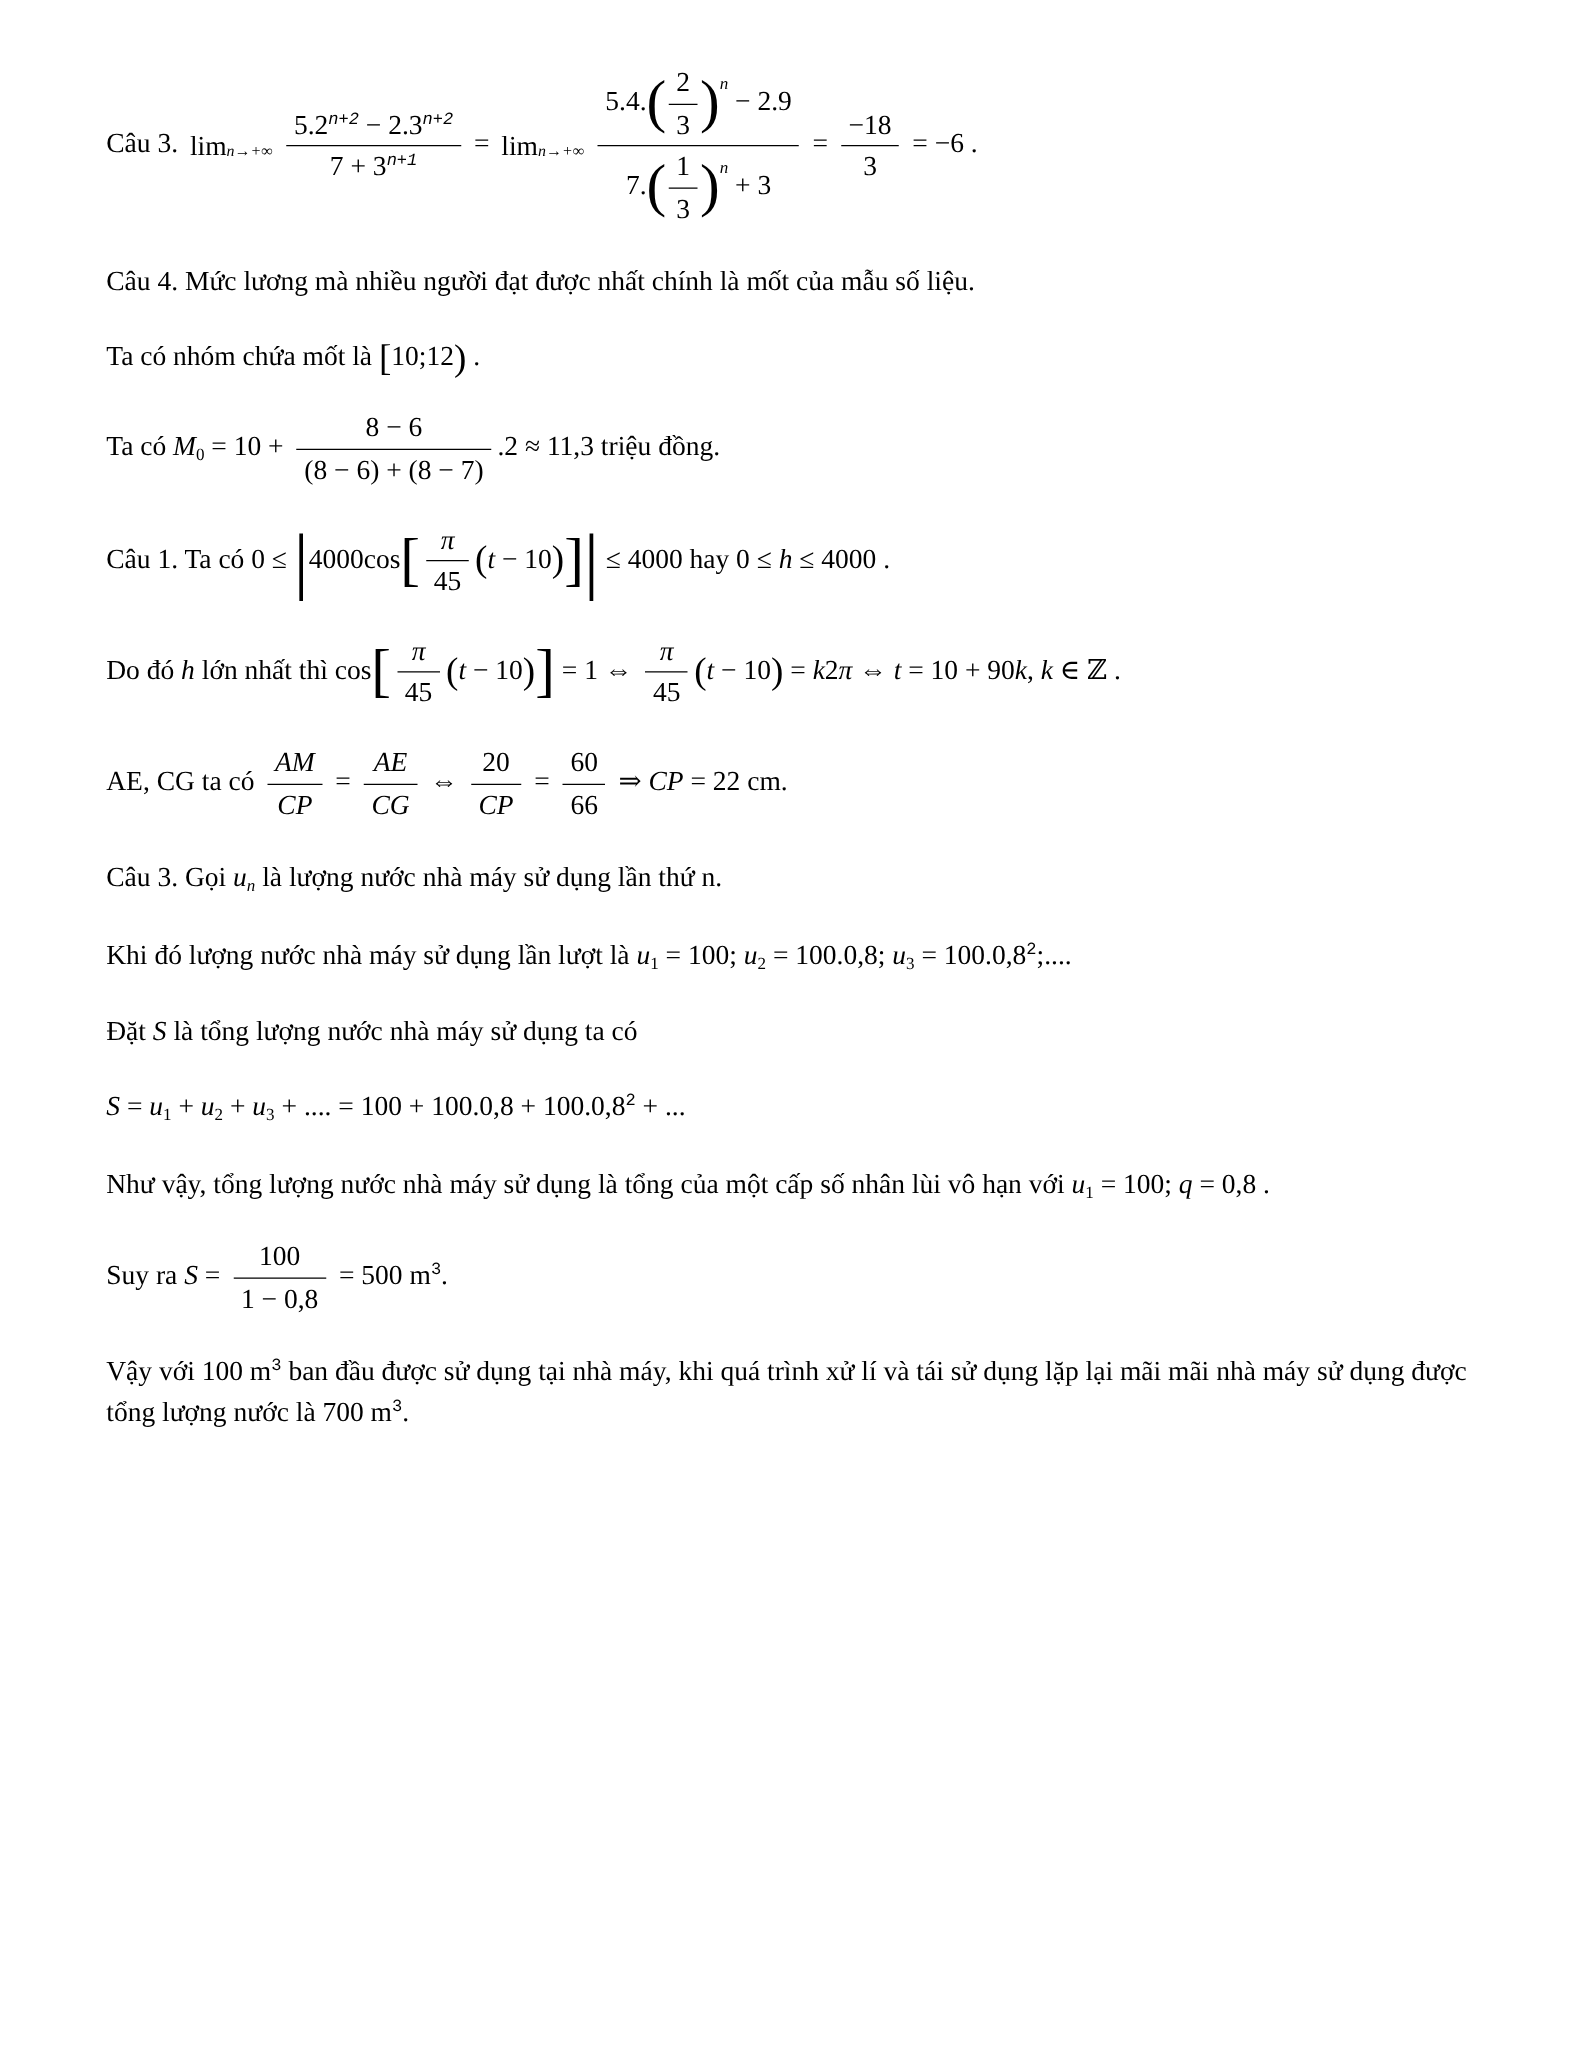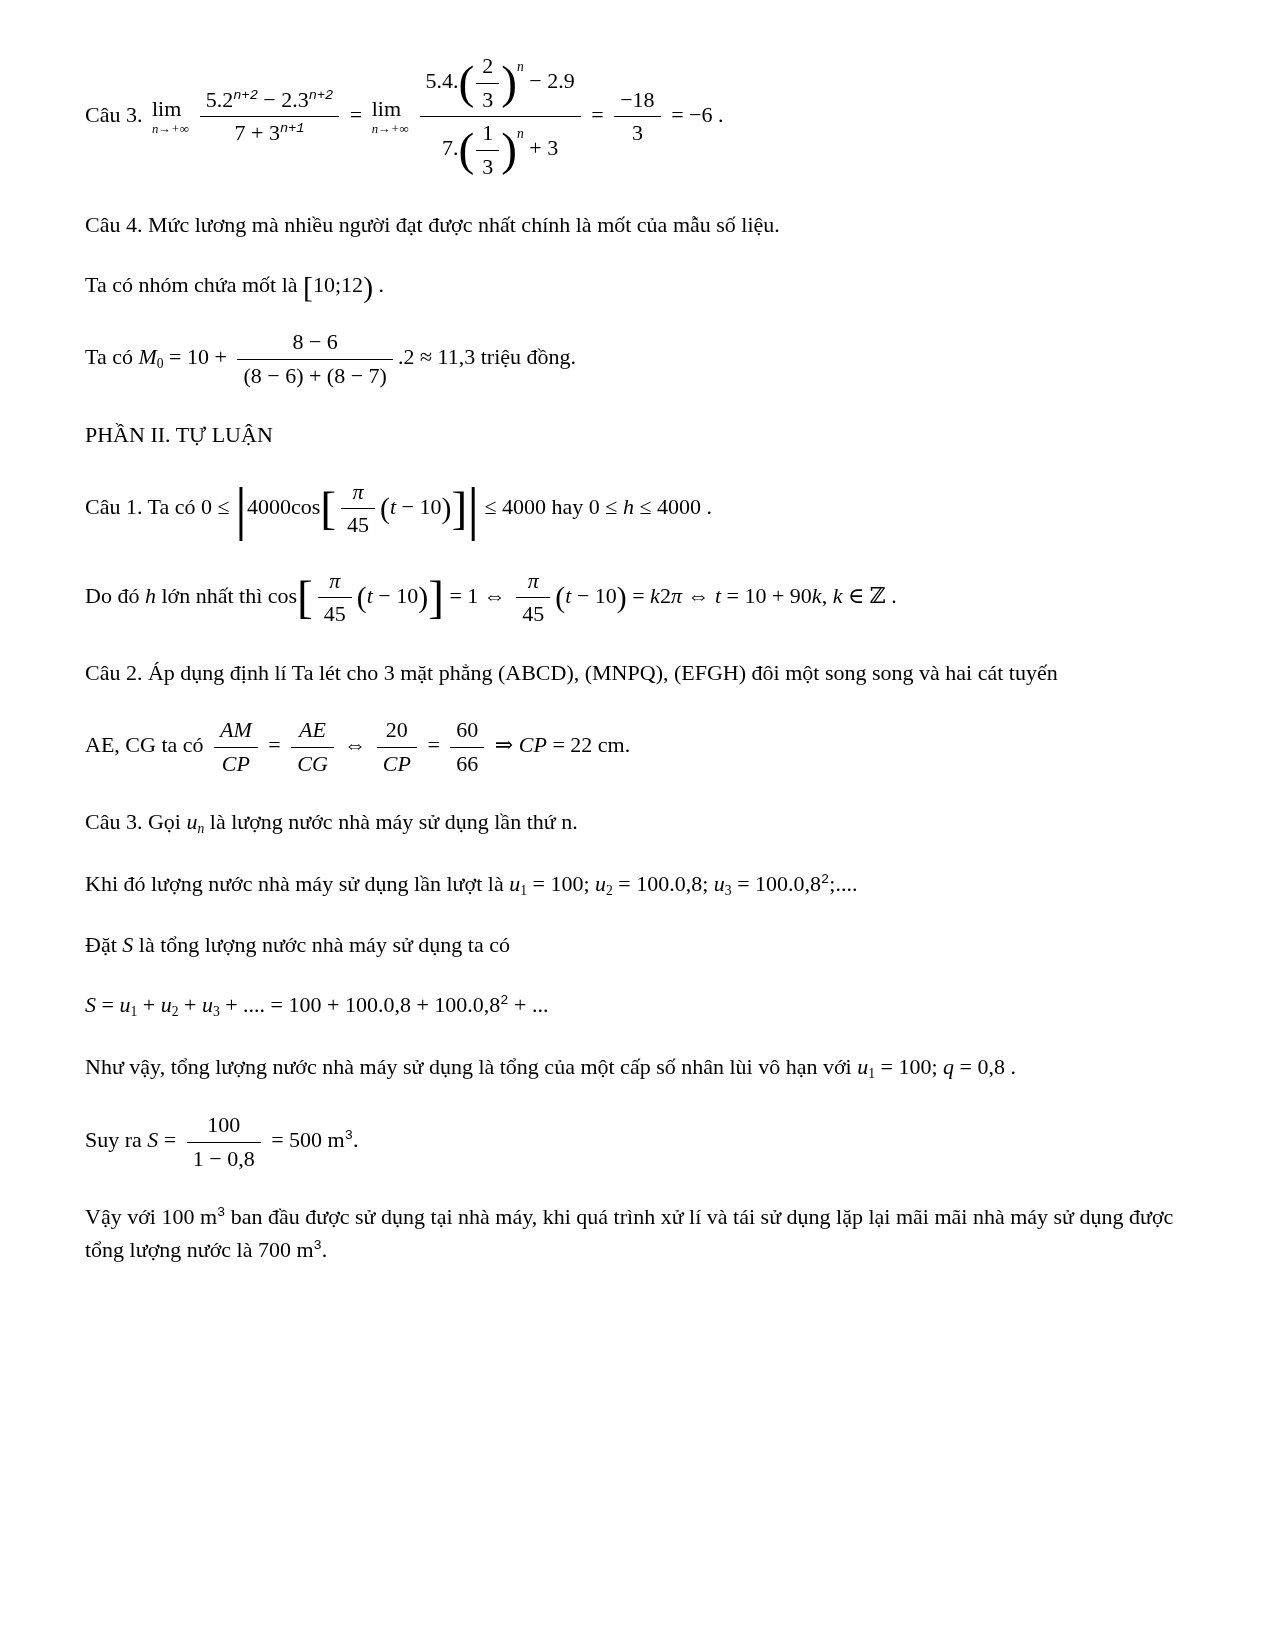--- a/index.html
+++ b/index.html
@@ -22,21 +22,21 @@
   .hsup{font-size:.62em;vertical-align:1.25em;}
   .sub{font-size:.62em;vertical-align:-.3em;}
   .frac{
     display:inline-block;vertical-align:middle;
     text-align:center;margin:0 5px;
   }
   .num{display:block;padding:0 6px 2px 6px;border-bottom:1.6px solid #000;line-height:1.3;}
   .den{display:block;padding:2px 6px 0 6px;line-height:1.3;}
   .num .frac,.den .frac{margin:0 2px;}
   .lim{
-    display:inline-flex;flex-direction:column;align-items:flex-start;
+    display:inline-flex;align-items:flex-end;
     vertical-align:middle;margin:0 6px 0 4px;line-height:1;
   }
   .lim-top{font-size:1em;}
   .lim-bot{font-size:.58em;font-style:italic;margin-top:3px;}
   .big{display:inline-block;vertical-align:middle;line-height:.85;font-weight:400;}
   .big1{font-size:1.35em;}
   .big2{font-size:2.15em;line-height:.8;}
   .big3{font-size:2.7em;line-height:.75;}
 </style>
 </head>
@@ -46,24 +46,22 @@
     <div class="line"><span class="bf">Câu 3. </span><span class="lim">
         <span class="lim-top">lim</span>
         <span class="lim-bot">n→+∞</span>
       </span><span class="frac"><span class="num"><span class="rm">5.2</span><span class="sup it">n+2</span><span class="rm"> − 2.3</span><span class="sup it">n+2</span></span><span class="den"><span class="rm">7 + 3</span><span class="sup it">n+1</span></span></span><span class="rm"> = </span><span class="lim">
         <span class="lim-top">lim</span>
         <span class="lim-bot">n→+∞</span>
       </span><span class="frac"><span class="num"><span class="rm">5.4.</span><span class="big big2">(</span><span class="frac"><span class="num"><span class="rm">2</span></span><span class="den"><span class="rm">3</span></span></span><span class="big big2">)</span><span class="hsup it">n</span><span class="rm"> − 2.9</span></span><span class="den"><span class="rm">7.</span><span class="big big2">(</span><span class="frac"><span class="num"><span class="rm">1</span></span><span class="den"><span class="rm">3</span></span></span><span class="big big2">)</span><span class="hsup it">n</span><span class="rm"> + 3</span></span></span><span class="rm"> = </span><span class="frac"><span class="num"><span class="rm">−18</span></span><span class="den"><span class="rm">3</span></span></span><span class="rm"> = −6 .</span></div>
     <div class="line"><span class="bf">Câu 4. </span><span class="rm">Mức lương mà nhiều người đạt được nhất chính là mốt của mẫu số liệu.</span></div>
     <div class="line"><span class="rm">Ta có nhóm chứa mốt là </span><span class="big big1">[</span><span class="rm">10;12</span><span class="big big1">)</span><span class="rm"> .</span></div>
     <div class="line"><span class="rm">Ta có </span><span class="it">M</span><span class="sub">0</span><span class="rm"> = 10 + </span><span class="frac"><span class="num"><span class="rm">8 − 6</span></span><span class="den"><span class="rm">(8 − 6) + (8 − 7)</span></span></span><span class="rm">.2 ≈ 11,3 triệu đồng.</span></div>
-    <div class="line"><span class="bf">PHẦN II. TỰ LUẬN</span></div>
     <div class="line"><span class="bf">Câu 1. </span><span class="rm">Ta có 0 ≤ </span><span class="big big3">|</span><span class="rm">4000cos</span><span class="big big2">[</span><span class="frac"><span class="num"><span class="it">π</span></span><span class="den"><span class="rm">45</span></span></span><span class="big big1">(</span><span class="it">t</span><span class="rm"> − 10</span><span class="big big1">)</span><span class="big big2">]</span><span class="big big3">|</span><span class="rm"> ≤ 4000 hay 0 ≤ </span><span class="it">h</span><span class="rm"> ≤ 4000 .</span></div>
     <div class="line"><span class="rm">Do đó </span><span class="it">h</span><span class="rm"> lớn nhất thì cos</span><span class="big big2">[</span><span class="frac"><span class="num"><span class="it">π</span></span><span class="den"><span class="rm">45</span></span></span><span class="big big1">(</span><span class="it">t</span><span class="rm"> − 10</span><span class="big big1">)</span><span class="big big2">]</span><span class="rm"> = 1 ⇔ </span><span class="frac"><span class="num"><span class="it">π</span></span><span class="den"><span class="rm">45</span></span></span><span class="big big1">(</span><span class="it">t</span><span class="rm"> − 10</span><span class="big big1">)</span><span class="rm"> = </span><span class="it">k</span><span class="rm">2</span><span class="it">π</span><span class="rm"> ⇔ </span><span class="it">t</span><span class="rm"> = 10 + 90</span><span class="it">k</span><span class="rm">, </span><span class="it">k</span><span class="rm"> ∈ ℤ .</span></div>
-    <div class="line"><span class="bf">Câu 2. </span><span class="rm">Áp dụng định lí Ta lét cho 3 mặt phẳng (ABCD), (MNPQ), (EFGH) đôi một song song và hai cát tuyến</span></div>
     <div class="line"><span class="rm">AE, CG ta có </span><span class="frac"><span class="num"><span class="it">AM</span></span><span class="den"><span class="it">CP</span></span></span><span class="rm"> = </span><span class="frac"><span class="num"><span class="it">AE</span></span><span class="den"><span class="it">CG</span></span></span><span class="rm"> ⇔ </span><span class="frac"><span class="num"><span class="rm">20</span></span><span class="den"><span class="it">CP</span></span></span><span class="rm"> = </span><span class="frac"><span class="num"><span class="rm">60</span></span><span class="den"><span class="rm">66</span></span></span><span class="rm"> ⇒ </span><span class="it">CP</span><span class="rm"> = 22 cm.</span></div>
     <div class="line"><span class="bf">Câu 3. </span><span class="rm">Gọi </span><span class="it">u</span><span class="sub it">n</span><span class="rm"> là lượng nước nhà máy sử dụng lần thứ n.</span></div>
     <div class="line"><span class="rm">Khi đó lượng nước nhà máy sử dụng lần lượt là </span><span class="it">u</span><span class="sub">1</span><span class="rm"> = 100; </span><span class="it">u</span><span class="sub">2</span><span class="rm"> = 100.0,8; </span><span class="it">u</span><span class="sub">3</span><span class="rm"> = 100.0,8</span><span class="sup">2</span><span class="rm">;....</span></div>
     <div class="line"><span class="rm">Đặt </span><span class="it">S</span><span class="rm"> là tổng lượng nước nhà máy sử dụng ta có</span></div>
     <div class="line"><span class="it">S</span><span class="rm"> = </span><span class="it">u</span><span class="sub">1</span><span class="rm"> + </span><span class="it">u</span><span class="sub">2</span><span class="rm"> + </span><span class="it">u</span><span class="sub">3</span><span class="rm"> + .... = 100 + 100.0,8 + 100.0,8</span><span class="sup">2</span><span class="rm"> + ...</span></div>
     <div class="line"><span class="rm">Như vậy, tổng lượng nước nhà máy sử dụng là tổng của một cấp số nhân lùi vô hạn với </span><span class="it">u</span><span class="sub">1</span><span class="rm"> = 100; </span><span class="it">q</span><span class="rm"> = 0,8 .</span></div>
     <div class="line"><span class="rm">Suy ra </span><span class="it">S</span><span class="rm"> = </span><span class="frac"><span class="num"><span class="rm">100</span></span><span class="den"><span class="rm">1 − 0,8</span></span></span><span class="rm"> = 500 m</span><span class="sup">3</span><span class="rm">.</span></div>
     <div class="line"><span class="rm">Vậy với 100 m</span><span class="sup">3</span><span class="rm"> ban đầu được sử dụng tại nhà máy, khi quá trình xử lí và tái sử dụng lặp lại mãi mãi nhà máy sử dụng được tổng lượng nước là 700 m</span><span class="sup">3</span><span class="rm">.</span></div>
   </div>
 

